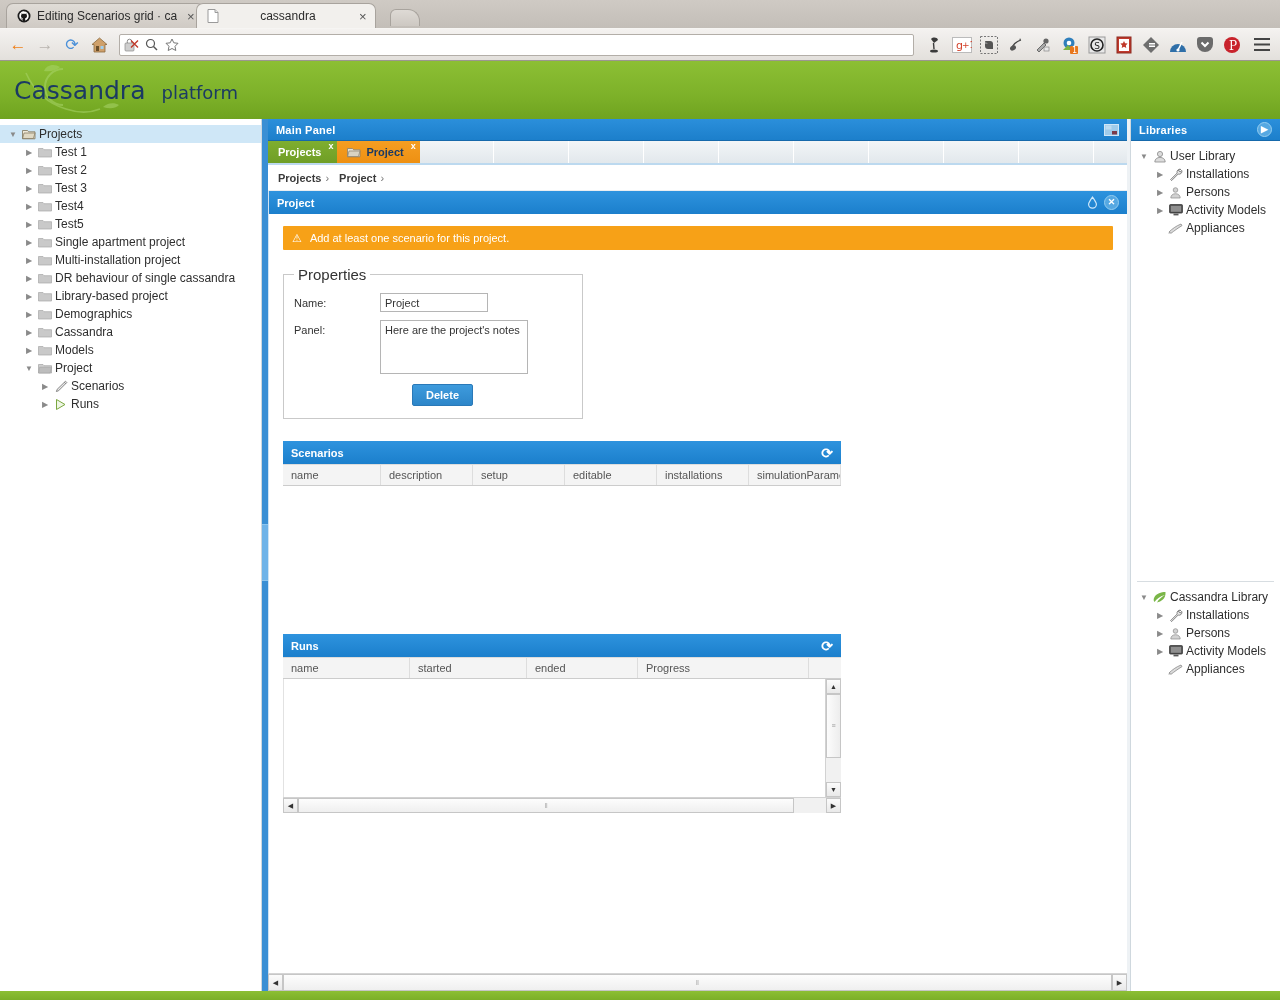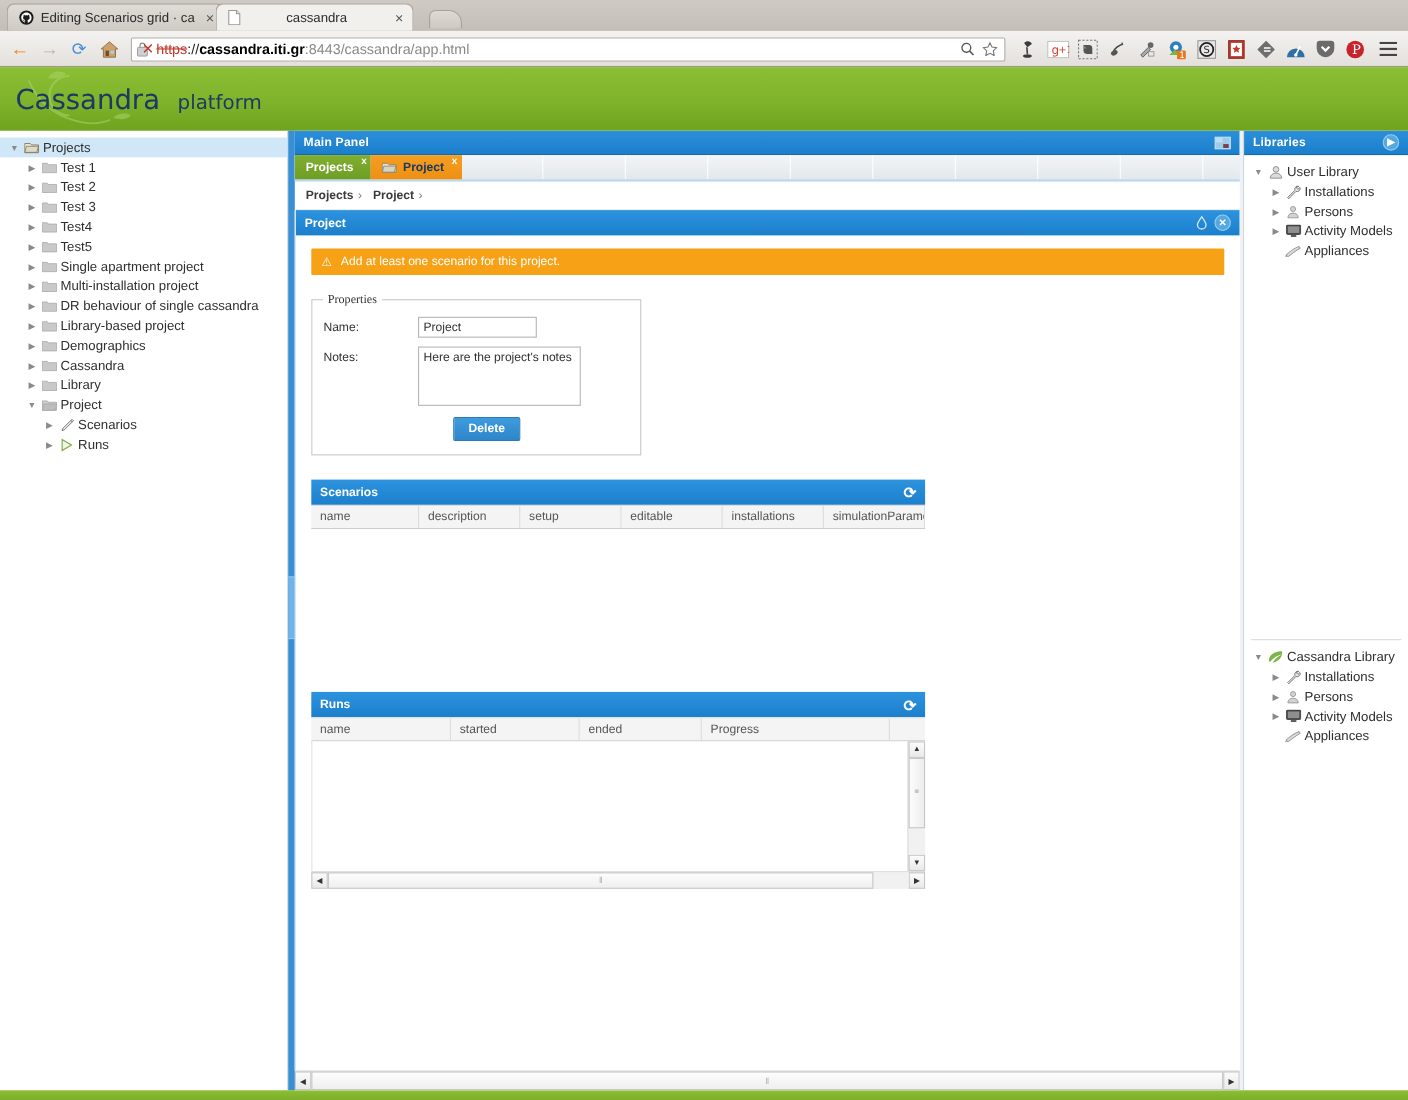--- a/index.html
+++ b/index.html
@@ -329,24 +329,23 @@
   }
   .alert-warning .warn-ico { font-size: 11px; }
 
   fieldset.properties {
     margin: 16px 14px 0 14px;
     border: 1px solid #c9c9c9;
     width: 300px;
     padding: 4px 10px 12px 10px;
   }
   fieldset.properties legend {
-    font-size: 11px;
+    font-size: 15px;
     color: #333;
     padding: 0 4px;
-    font-family: Liberation Serif, serif;
   }
   .form-row { display: flex; align-items: flex-start; margin-top: 6px; }
   .form-label { width: 86px; flex: 0 0 86px; font-size: 11px; color: #333; padding-top: 4px;}
   .txt-input {
     width: 108px; height: 19px;
     border: 1px solid #b5b5b5;
     font-size: 11px;
     padding: 0 4px;
     color: #333;
     font-family: "Liberation Sans", sans-serif;
@@ -542,21 +541,20 @@
     </div>
 
     <div class="urlbar">
       <span class="url-lock">
         <svg width="15" height="14" viewBox="0 0 15 14">
           <rect x="1" y="5" width="9" height="8" rx="1" fill="#cfcfcf" stroke="#8a8a8a" stroke-width=".7"></rect>
           <path d="M3.3 5V3.4a2.2 2.2 0 0 1 4.4 0V5" fill="none" stroke="#8a8a8a" stroke-width="1"></path>
           <path d="M7 2.5 14 9.5M14 2.5 7 9.5" stroke="#c0392b" stroke-width="1.4"></path>
         </svg>
       </span>
-      <span class="url-text"><span class="strike">https</span><span>://</span><span class="host">cassandra.iti.gr</span><span class="rest">:8443/cassandra/app.html</span></span>
       <span class="url-icon">
         <svg width="13" height="13" viewBox="0 0 13 13">
             <circle cx="5.5" cy="5.5" r="4" fill="none" stroke="#555" stroke-width="1.2"></circle>
             <path d="M8.5 8.5 12 12" stroke="#555" stroke-width="1.4"></path>
           </svg>
       </span>
       <span class="url-icon">
         <svg width="14" height="13" viewBox="0 0 14 13">
             <path d="M7 1 8.8 4.8 13 5.3l-3 3 .8 4.2L7 10.5 3.2 12.5 4 8.3l-3-3 4.2-.5z" fill="none" stroke="#777" stroke-width="1"></path>
           </svg>
@@ -786,21 +784,21 @@
           </span>
           <span class="tlabel">Cassandra</span>
         </div>
         <div class="tree-row ind1" style="padding-left: 22px;">
           <span class="tw">▶</span>
           <span class="ticon">
             <svg width="14" height="11" viewBox="0 0 14 11">
               <path d="M.5 1.5h4.5l1 1.2H13.5v7.3H.5z" fill="#c9c9c9" stroke="#a8a8a8" stroke-width=".7"></path>
             </svg>
           </span>
-          <span class="tlabel">Library</span>
+          <span class="tlabel">Models</span>
         </div>
         <div class="tree-row ind1" style="padding-left: 22px;">
           <span class="tw">▼</span>
           <span class="ticon">
             <svg width="14" height="11" viewBox="0 0 14 11">
               <path d="M.5 1.5h4.5l1 1.2H13.5v7.3H.5z" fill="#cfcfcf" stroke="#a3a3a3" stroke-width=".7"></path>
               <path d="M1.6 4.2h12L12.1 10H.6z" fill="#bdbdbd" stroke="#a3a3a3" stroke-width=".6"></path>
             </svg>
           </span>
           <span class="tlabel">Project</span>
@@ -884,21 +882,21 @@
         <span>Add at least one scenario for this project.</span>
       </div>
 
       <fieldset class="properties">
         <legend>Properties</legend>
         <div class="form-row">
           <span class="form-label">Name:</span>
           <input class="txt-input" type="text" value="Project" style="">
         </div>
         <div class="form-row" style="margin-top:8px;">
-          <span class="form-label">Notes:</span>
+          <span class="form-label">Panel:</span>
           <textarea class="txt-area" id="notes-area" style="">Here are the project's notes</textarea>
         </div>
         <button class="btn-primary">Delete</button>
       </fieldset>
 
       <div class="grid-block">
         <div class="section-bar">
           <span>Scenarios</span>
           <span style="font-size:14px;">⟳</span>
         </div>

